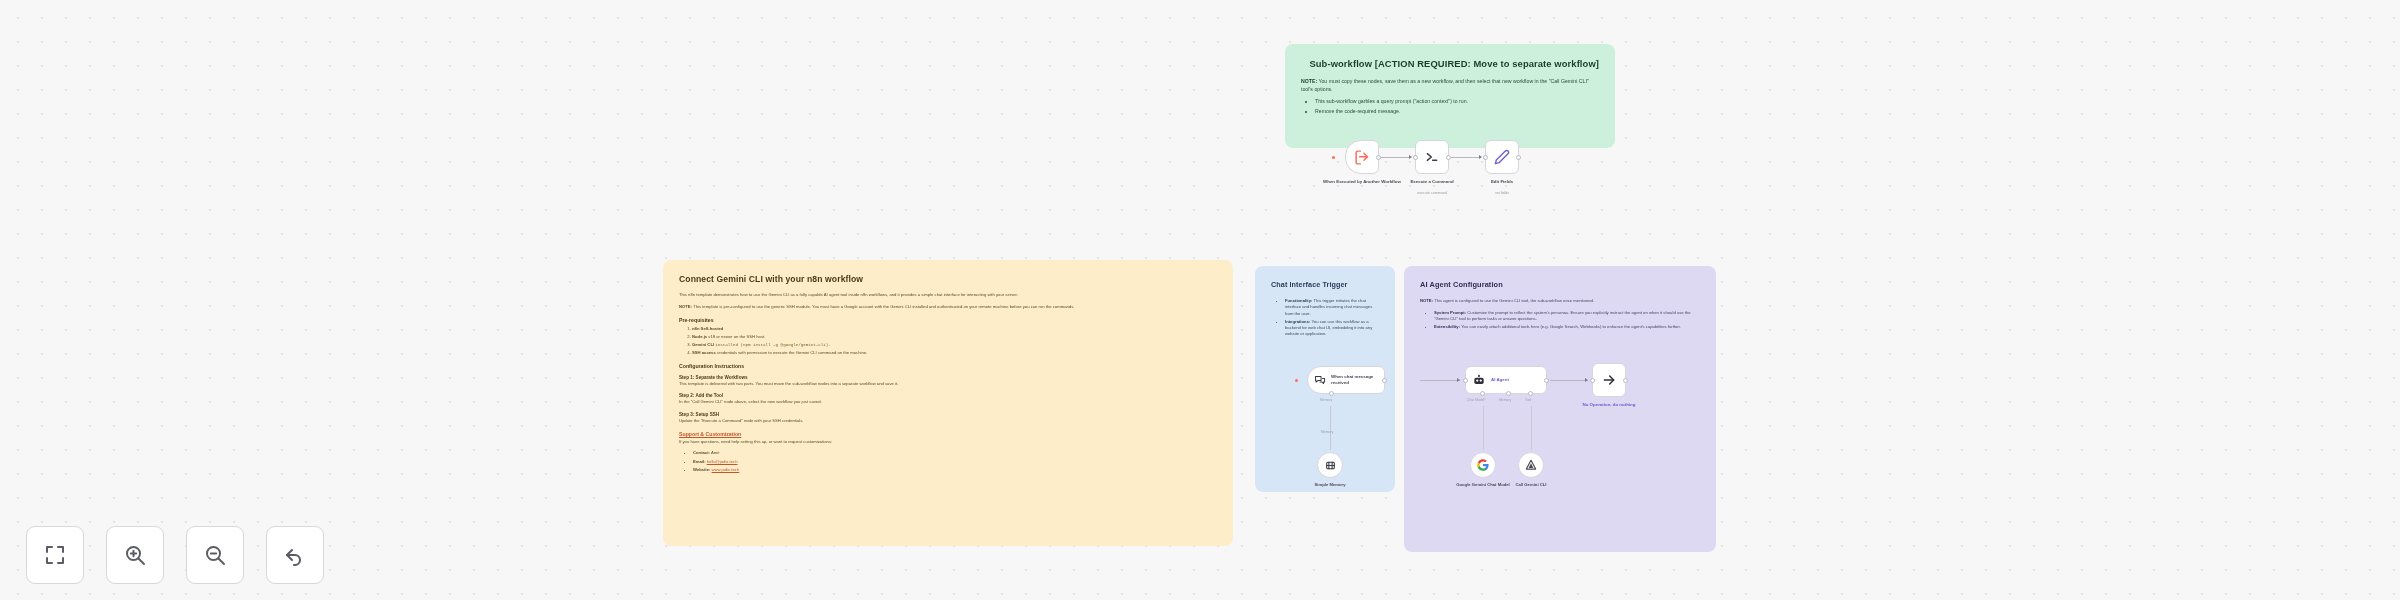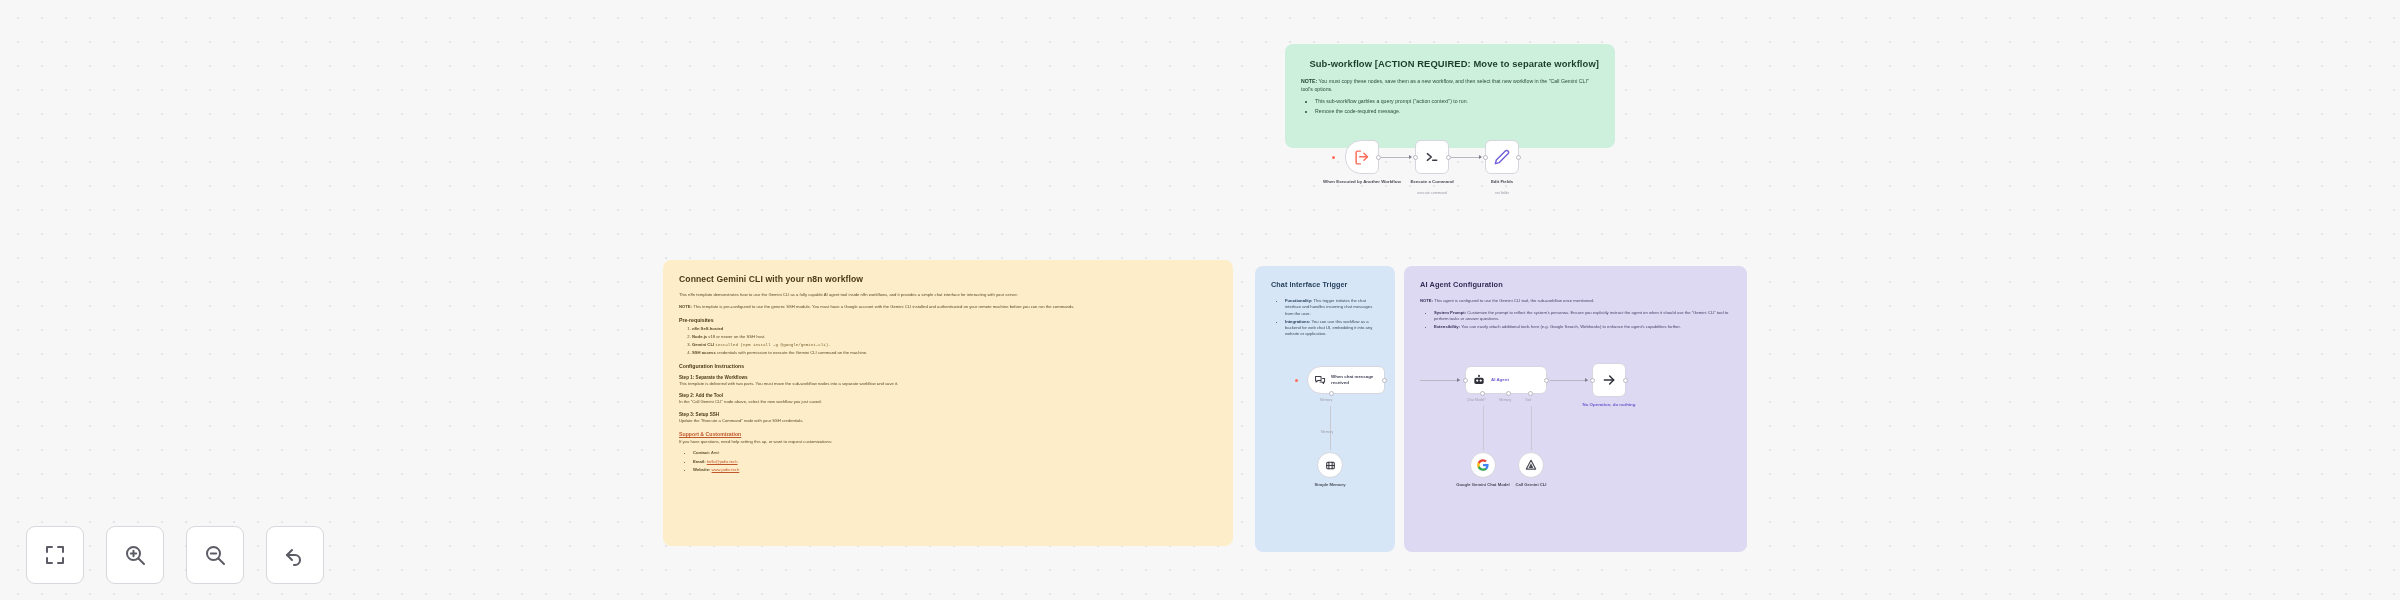--- a/index.html
+++ b/index.html
@@ -56,30 +56,30 @@
   #note-gemini .sticky-title { font-size: 8.6px; color: #4a3a18; margin-bottom: 7px; }
   #note-gemini h3 { font-size: 5.2px; color: #4a3a18; margin: 7px 0 2px; }
   #note-gemini h4 { font-size: 4.6px; color: #4a3a18; margin: 6px 0 1px; }
   #note-gemini ol { padding-left: 13px; margin: 3px 0; }
   #note-gemini ol li { margin-bottom: 1.5px; }
   #note-gemini .lnk { color: #c0562c; }
   #note-gemini .mono { color: #7a6030; }
 
   
   #note-chat {
-    left: 1255px; top: 266px; width: 140px; height: 286px;
+    left: 1255px; top: 266px; width: 140px; height: 226px;
     background: #d6e6f7; color: #3a4a5c;
     font-size: 4.2px;
   }
   #note-chat .sticky-title { font-size: 7.2px; color: #27405c; }
   #note-chat .b { color: #27405c; }
 
   
   #note-agent {
-    left: 1404px; top: 266px; width: 343px; height: 286px;
+    left: 1404px; top: 266px; width: 312px; height: 286px;
     background: #ddd9f3; color: #474264;
     font-size: 4.2px;
   }
   #note-agent .sticky-title { font-size: 7.4px; color: #332e55; }
   #note-agent .b { color: #332e55; }
 
   
   .node {
     position: absolute;
     background: #fff;

